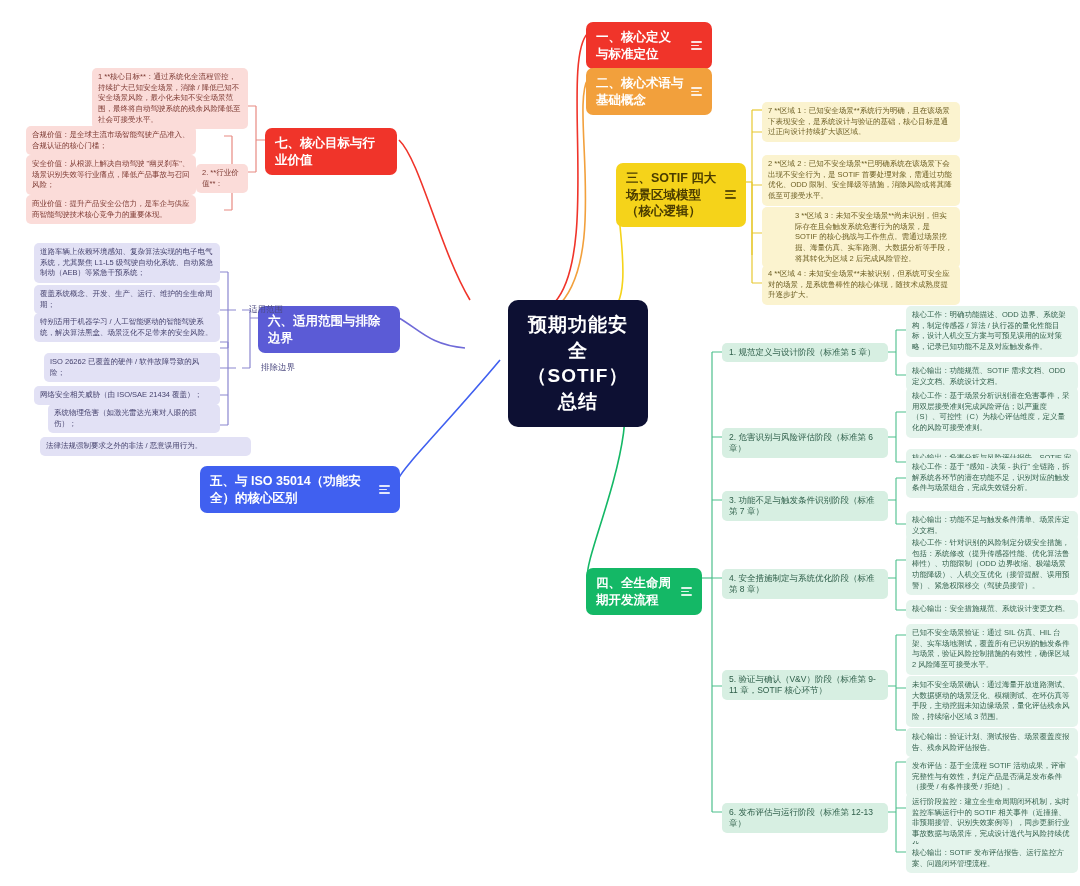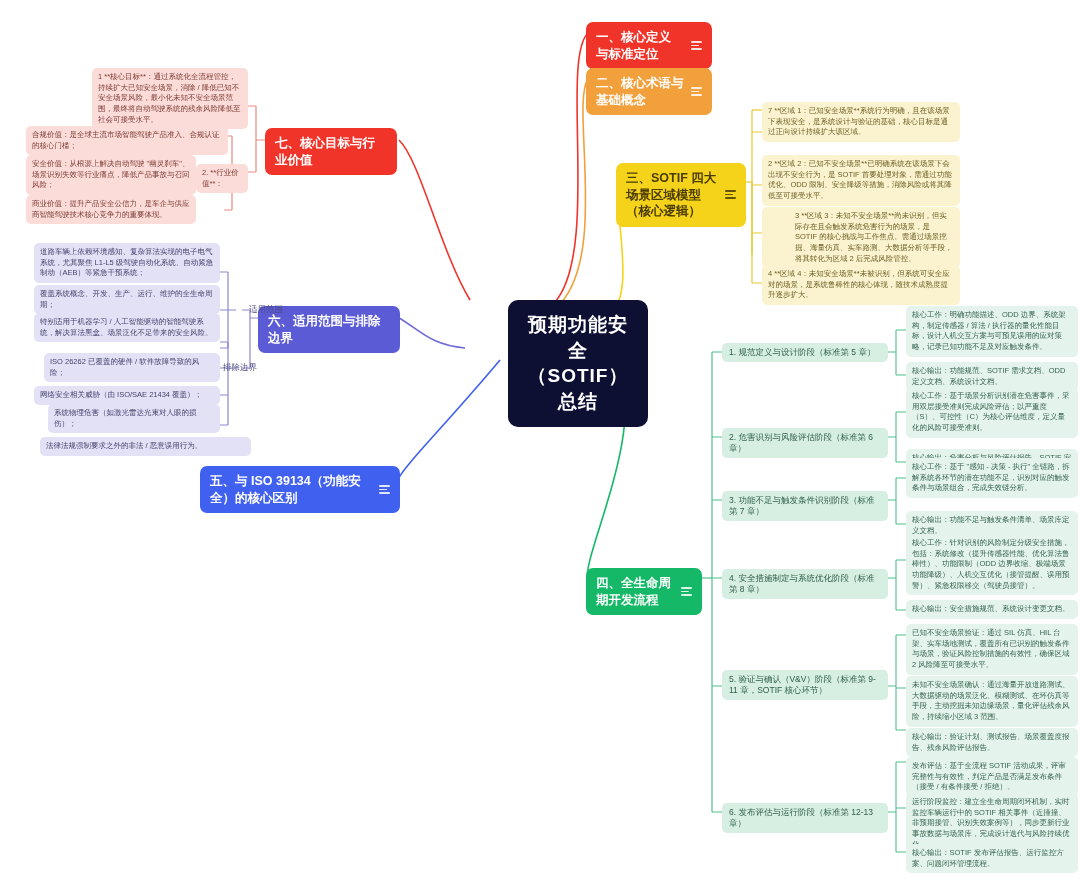--- a/index.html
+++ b/index.html
@@ -205,45 +205,45 @@
   <div class="node leaf c-green-leaf2" style="left:906px; top:624px; width:172px;">已知不安全场景验证：通过 SIL 仿真、HIL 台架、实车场地测试，覆盖所有已识别的触发条件与场景，验证风险控制措施的有效性，确保区域 2 风险降至可接受水平。</div>
   <div class="node leaf c-green-leaf2" style="left:906px; top:676px; width:172px;">未知不安全场景确认：通过海量开放道路测试、大数据驱动的场景泛化、模糊测试、在环仿真等手段，主动挖掘未知边缘场景，量化评估残余风险，持续缩小区域 3 范围。</div>
   <div class="node leaf c-green-leaf2" style="left:906px; top:728px; width:172px;">核心输出：验证计划、测试报告、场景覆盖度报告、残余风险评估报告。</div>
 
   <div class="node mid c-green-leaf" style="left:722px; top:803px; width:166px;">6. 发布评估与运行阶段（标准第 12-13 章）</div>
   <div class="node leaf c-green-leaf2" style="left:906px; top:757px; width:172px;">发布评估：基于全流程 SOTIF 活动成果，评审完整性与有效性，判定产品是否满足发布条件（接受 / 有条件接受 / 拒绝）。</div>
   <div class="node leaf c-green-leaf2" style="left:906px; top:793px; width:172px;">运行阶段监控：建立全生命周期闭环机制，实时监控车辆运行中的 SOTIF 相关事件（近撞撞、非预期接管、识别失效案例等），同步更新行业事故数据与场景库，完成设计迭代与风险持续优化。</div>
   <div class="node leaf c-green-leaf2" style="left:906px; top:844px; width:172px;">核心输出：SOTIF 发布评估报告、运行监控方案、问题闭环管理流程。</div>
 
   <div class="node lvl1 c-blue-node" style="left:200px; top:466px; width:200px;">
-    <span class="lbl">五、与 ISO 39134（功能安全）的核心区别</span>
+    <span class="lbl">五、与 ISO 35014（功能安全）的核心区别</span>
     <span class="collapse-icon">
         <i></i>
         <i></i>
         <i></i>
       </span>
   </div>
 
   <div class="node lvl1" style="left:258px; top:306px; width:142px; background:#5b5bd6;">
     <span class="lbl">六、适用范围与排除边界</span>
   </div>
   <div class="node sub-label c-purple-mid" style="left:236px; top:302px; width:50px; text-align:right;">适用范围</div>
-  <div class="node sub-label c-purple-mid" style="left:220px; top:360px; width:50px; text-align:left;">排除边界</div>
+  <div class="node sub-label c-purple-mid" style="left:248px; top:360px; width:50px; text-align:right;">排除边界</div>
 
   <div class="node leaf c-purple-leaf" style="left:34px; top:243px; width:186px;">道路车辆上依赖环境感知、复杂算法实现的电子电气系统，尤其聚焦 L1-L5 级驾驶自动化系统、自动紧急制动（AEB）等紧急干预系统；</div>
   <div class="node leaf c-purple-leaf" style="left:34px; top:285px; width:186px;">覆盖系统概念、开发、生产、运行、维护的全生命周期；</div>
   <div class="node leaf c-purple-leaf" style="left:34px; top:313px; width:186px;">特别适用于机器学习 / 人工智能驱动的智能驾驶系统，解决算法黑盒、场景泛化不足带来的安全风险。</div>
 
   <div class="node leaf c-purple-leaf" style="left:44px; top:353px; width:176px;">ISO 26262 已覆盖的硬件 / 软件故障导致的风险；</div>
   <div class="node leaf c-purple-leaf" style="left:34px; top:386px; width:186px;">网络安全相关威胁（由 ISO/SAE 21434 覆盖）；</div>
   <div class="node leaf c-purple-leaf" style="left:48px; top:404px; width:172px;">系统物理危害（如激光雷达光束对人眼的损伤）；</div>
   <div class="node leaf c-purple-leaf" style="left:40px; top:437px; width:211px;">法律法规强制要求之外的非法 / 恶意误用行为。</div>
 
   <div class="node lvl1 c-red-node" style="left:265px; top:128px; width:132px;">
     <span class="lbl">七、核心目标与行业价值</span>
   </div>
   <div class="node leaf c-red-leaf" style="left:92px; top:68px; width:156px;">1 **核心目标**：通过系统化全流程管控，持续扩大已知安全场景，消除 / 降低已知不安全场景风险，最小化未知不安全场景范围，最终将自动驾驶系统的残余风险降低至社会可接受水平。</div>
   <div class="node leaf c-red-leaf" style="left:196px; top:164px; width:52px;">2. **行业价值**：</div>
-  <div class="node leaf c-red-leaf" style="left:26px; top:126px; width:202px;">合规价值：是全球主流市场智能驾驶产品准入、合规认证的核心门槛；</div>
+  <div class="node leaf c-red-leaf" style="left:26px; top:126px; width:170px;">合规价值：是全球主流市场智能驾驶产品准入、合规认证的核心门槛；</div>
   <div class="node leaf c-red-leaf" style="left:26px; top:155px; width:170px;">安全价值：从根源上解决自动驾驶 "幽灵刹车"、场景识别失效等行业痛点，降低产品事故与召回风险；</div>
   <div class="node leaf c-red-leaf" style="left:26px; top:195px; width:170px;">商业价值：提升产品安全公信力，是车企与供应商智能驾驶技术核心竞争力的重要体现。</div>
 
 </div>
 
 </body></html>

